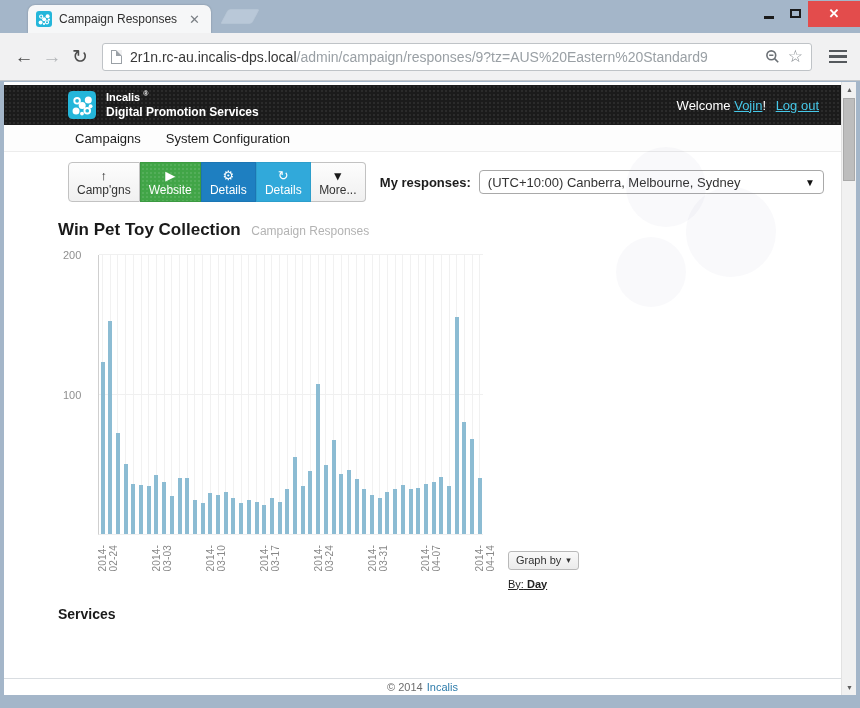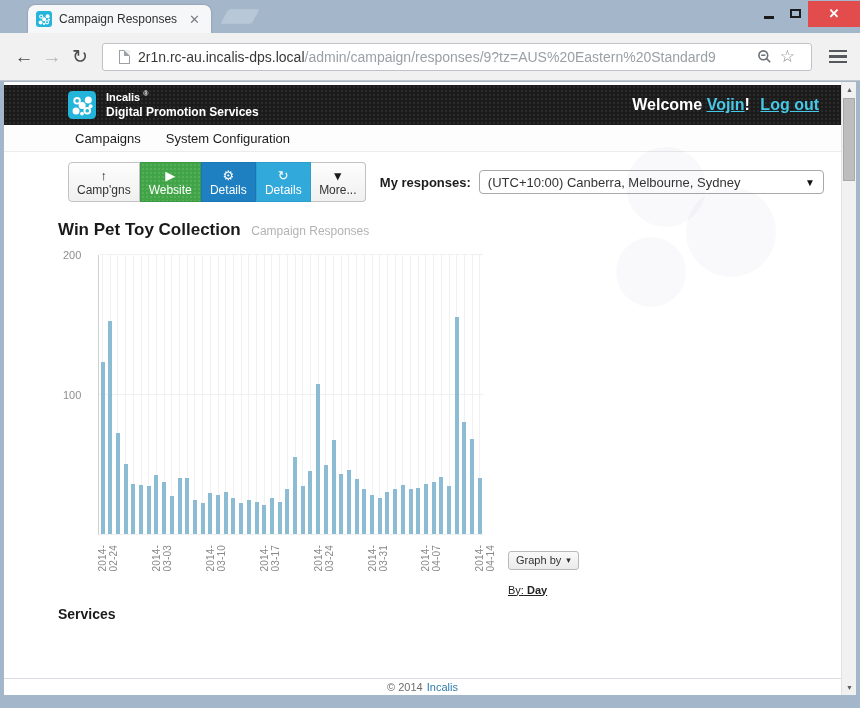--- a/index.html
+++ b/index.html
@@ -23,21 +23,21 @@
   .glyph-max { width:11px; height:9px; border:2px solid #1b1b1b; background:transparent; }
   .winbtn-close { width:52px; height:26px; background:#e34c4c; color:#fff; display:flex;
                   align-items:center; justify-content:center; font-size:13px; font-weight:bold; }
 
   
   .browser-toolbar { position:relative; height:48px; background:#f1f1f2; border-bottom:1px solid #c3c7cb;
                      display:flex; align-items:center; padding:0 10px; }
   .navbtn { font-size:19px; color:#4c4c4c; width:28px; text-align:center; }
   .navbtn.disabled { color:#b3b6b9; }
   .urlbar { flex:1; height:28px; background:#fff; border:1px solid #bfc3c7; border-radius:3px;
-            margin:0 10px 0 8px; display:flex; align-items:center; padding:0 16px; overflow:hidden; }
+            margin:0 10px 0 8px; display:flex; align-items:center; padding:0 8px; overflow:hidden; }
   .doc-icon { width:11px; height:14px; border:1px solid #9aa0a6; background:#fff; position:relative; flex:0 0 11px; margin-right:8px; }
   .doc-icon:before { content:""; position:absolute; right:-1px; top:-1px; border:3px solid;
                      border-color:#f1f1f2 #f1f1f2 #9aa0a6 #9aa0a6; }
   .url-text { font-size:14px; white-space:nowrap; overflow:hidden; flex:1; }
   .url-host { color:#383838; }
   .url-path { color:#9aa0a5; }
   .url-icons { display:flex; align-items:center; gap:8px; margin-left:4px; }
   .star { font-size:17px; color:#83898e; line-height:17px; }
   .menu-btn { width:24px; display:flex; flex-direction:column; gap:3px; margin-left:4px; align-items:center; }
   .menu-btn i { display:block; width:18px; height:2.5px; background:#55595d; }
@@ -49,21 +49,21 @@
   
   .site-header { height:40px; background:#1b1b1b;
                  background-image:radial-gradient(rgba(255,255,255,.07) 1px, transparent 1px);
                  background-size:4px 4px;
                  display:flex; align-items:center; padding:0 22px 0 64px; }
   .logo { width:28px; height:28px; flex:0 0 28px; }
   .brand { margin-left:10px; color:#fff; line-height:1.25; }
   .brand-top { font-size:11px; font-weight:bold; }
   .brand-reg { font-size:7px; vertical-align:super; }
   .brand-sub { font-size:12px; font-weight:bold; }
-  .welcome { margin-left:auto; color:#fff; font-size:16px; font-weight:bold; }
+  .welcome { margin-left:auto; color:#fff; font-size:13px; font-weight:normal; }
   .welcome a { color:#46c8e8; text-decoration:underline; cursor:pointer; }
   .welcome .logout { margin-left:6px; }
 
   
   .site-nav { height:27px; background:#fdfdfd; border-bottom:1px solid #ececec;
               display:flex; align-items:center; padding-left:71px; }
   .site-nav .nav-item { font-size:13px; color:#1c1c1c; margin-right:25px; cursor:pointer; }
 
   
   .content { position:relative; padding:10px 0 0 54px; }
@@ -102,21 +102,21 @@
   .hgrid { position:absolute; left:0; right:0; height:1px; background:#f0f0f0; }
   .bar  { position:absolute; bottom:0; width:4px; background:#8cbcd3; }
   .ylab { position:absolute; left:-36px; width:30px; text-align:left; font-size:11px; color:#8f8f8f; }
   .xlab { position:absolute; top:290px; writing-mode:vertical-rl; transform:rotate(180deg);
           font-size:10px; color:#888; letter-spacing:.2px; }
   .graph-by-box { position:absolute; left:450px; top:300px; }
   .graph-by-btn { display:inline-flex; align-items:center; gap:5px; height:19px; padding:0 7px;
                   background:linear-gradient(#f9f9f9,#ebebeb); border:1px solid #b9b9b9; border-radius:3px;
                   font-size:11px; color:#333; cursor:pointer; }
   .graph-by-btn .caret { font-size:9px; }
-  .by-line { font-size:11px; color:#222; margin-top:14px;text-decoration:underline; }
+  .by-line { font-size:11px; color:#222; margin-top:8px;text-decoration:underline; }
   .by-line b { font-weight:bold; }
 
   
   .campaign-heading { font-size:14px; font-weight:bold; color:#1a1a1a; margin:6px 0 8px; }
   .ctable { width:718px; border-collapse:collapse; }
   .ctable td { font-size:13px; height:22px; padding:2px 10px; border-bottom:2px solid #fff; }
   .cell-label { width:218px; background:#dedef2; color:#3c3c3c; }
   .row-alt .cell-label { background:#e6e6f7; }
   .cell-value { background:#f4f4f4; color:#222; }
   .row-alt .cell-value { background:#fafafa; }

